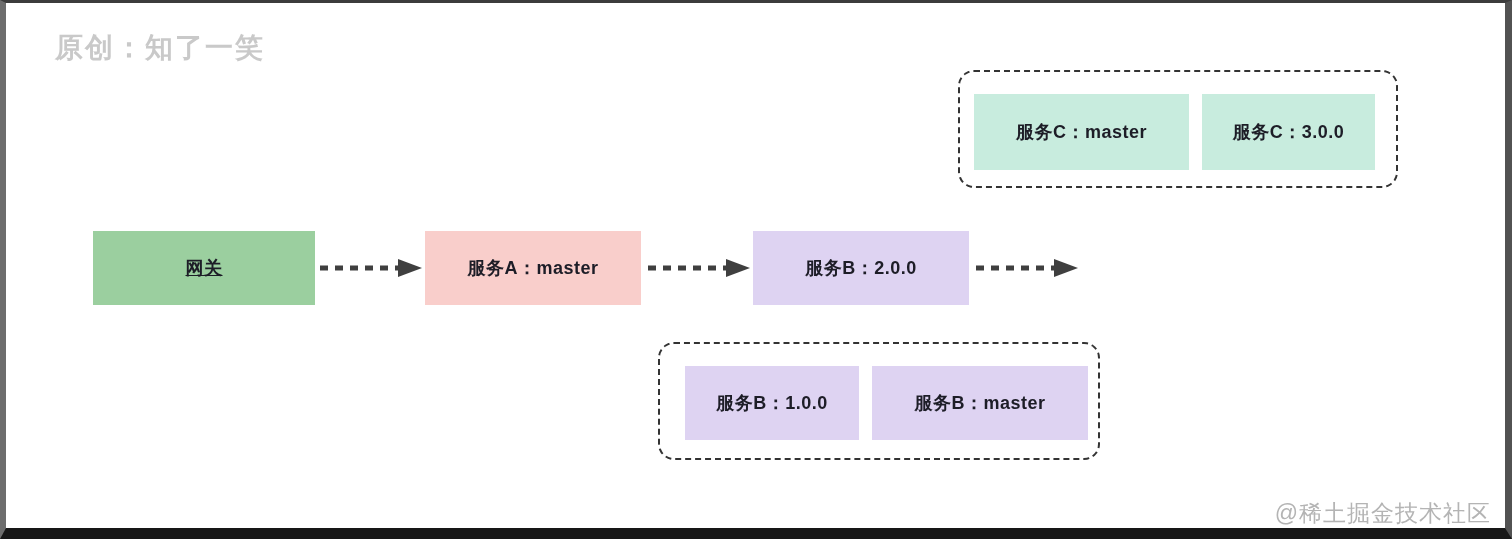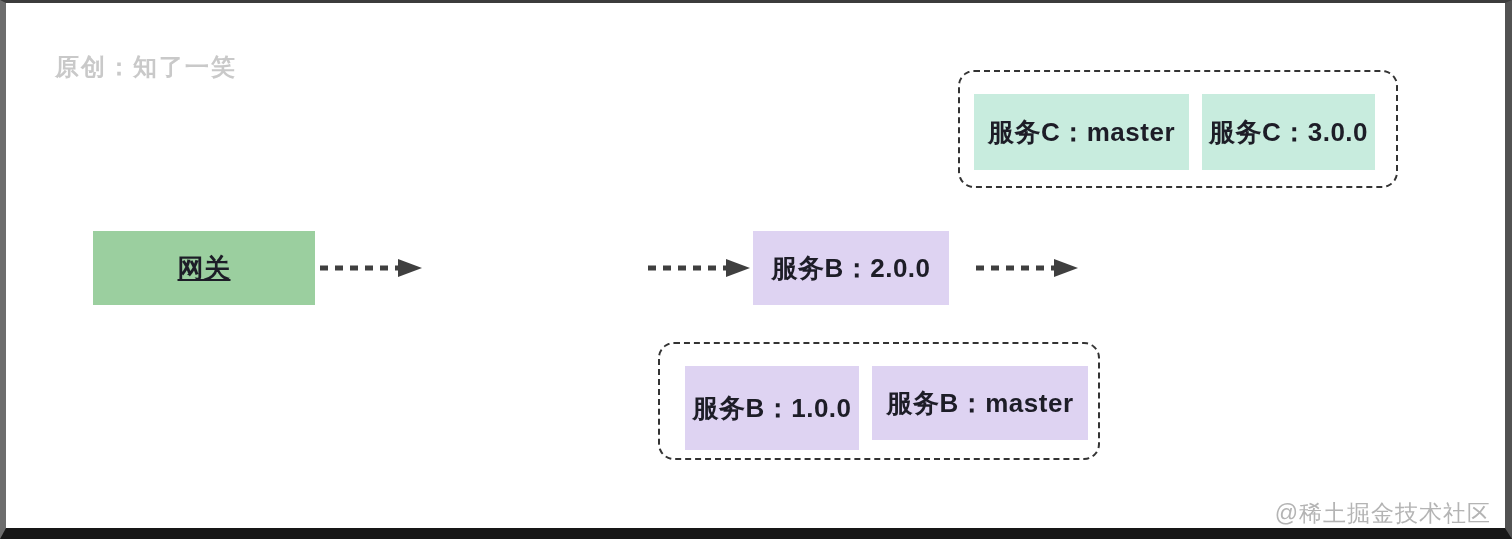--- a/index.html
+++ b/index.html
@@ -15,72 +15,72 @@
     background: #ffffff;
     overflow: hidden;
     border-top: 3px solid #3c3c3c;
     border-left: 6px solid #6d6d6d;
     border-right: 7px solid #525252;
     border-bottom: 11px solid #171717;
   }
   .watermark-author {
     position: absolute;
     left: 49px;
-    top: 48px;
-    font-size: 24px;
+    top: 26px;
+    font-size: 28px;
     font-weight: 700;
     letter-spacing: 2px;
   }
   .watermark-community {
     position: absolute;
     right: 14px;
     top: 495px;
     font-size: 23px;
     font-weight: 400;
     letter-spacing: 1px;
   }
   .node {
     position: absolute;
     display: flex;
     align-items: center;
     justify-content: center;
-    font-size: 26px;
+    font-size: 18px;
     font-weight: 700;
     letter-spacing: 0.5px;
     white-space: nowrap;
   }
   .group {
     position: absolute;
     border-radius: 16px;
     border: 2px dashed #333333;
   }
   .arrow {
     position: absolute;
     width: 106px;
     height: 22px;
   }
   .arrow svg { display: block; }
 
   
   .node-gateway   { left: 87px;   top: 228px; width: 222px; height: 74px; }
   .node-service-a { left: 419px;  top: 228px; width: 216px; height: 74px; }
-  .node-service-b { left: 747px;  top: 228px; width: 196px; height: 74px; }
+  .node-service-b { left: 747px;  top: 228px; width: 216px; height: 74px; }
   .node-service-c { left: 1080px; top: 228px; width: 215px; height: 74px; }
   .arrow-1 { left: 312px; top: 254px; }
   .arrow-2 { left: 640px; top: 254px; }
   .arrow-3 { left: 968px; top: 254px; }
 
   
   .group-service-c { left: 952px; top: 67px; width: 440px; height: 118px; }
   .group-service-c .pool-item-0 { left: 14px;  top: 22px; width: 215px; height: 76px; }
   .group-service-c .pool-item-1 { left: 242px; top: 22px; width: 173px; height: 76px; }
 
   
   .group-service-b { left: 652px; top: 339px; width: 442px; height: 118px; }
-  .group-service-b .pool-item-0 { left: 25px;  top: 22px; width: 174px; height: 84px; }
+  .group-service-b .pool-item-0 { left: 25px;  top: 22px; width: 174px; height: 74px; }
   .group-service-b .pool-item-1 { left: 212px; top: 22px; width: 216px; height: 74px; text-align: right; }
 </style>
 </head>
 <body>
 
 <div class="viewport">
 
   <div class="watermark-author" style="color: rgb(201, 201, 201);">原创：知了一笑</div>
 
   <div class="group group-service-c" style="border-color: rgb(51, 51, 51);">
@@ -90,20 +90,21 @@
 
   <div class="node node-gateway" style="background-color: rgb(155, 207, 159); color: rgb(29, 29, 39); text-decoration: underline;">网关</div>
 
   <div class="arrow arrow-1" style="color: rgb(63, 63, 63);">
     <svg width="106" height="22" viewBox="0 0 106 22">
       <line x1="2" y1="11" x2="80" y2="11" stroke="currentColor" stroke-width="5" stroke-dasharray="8 7"></line>
       <polygon points="80,2 104,11 80,20" fill="currentColor"></polygon>
     </svg>
   </div>
 
+  <div class="node node-service-a" style="background-color: rgb(249, 206, 203); color: rgb(29, 29, 39);">服务A：master</div>
 
   <div class="arrow arrow-2" style="color: rgb(63, 63, 63);">
     <svg width="106" height="22" viewBox="0 0 106 22">
       <line x1="2" y1="11" x2="80" y2="11" stroke="currentColor" stroke-width="5" stroke-dasharray="8 7"></line>
       <polygon points="80,2 104,11 80,20" fill="currentColor"></polygon>
     </svg>
   </div>
 
   <div class="node node-service-b" style="background-color: rgb(222, 211, 242); color: rgb(29, 29, 39);">服务B：2.0.0</div>
 

